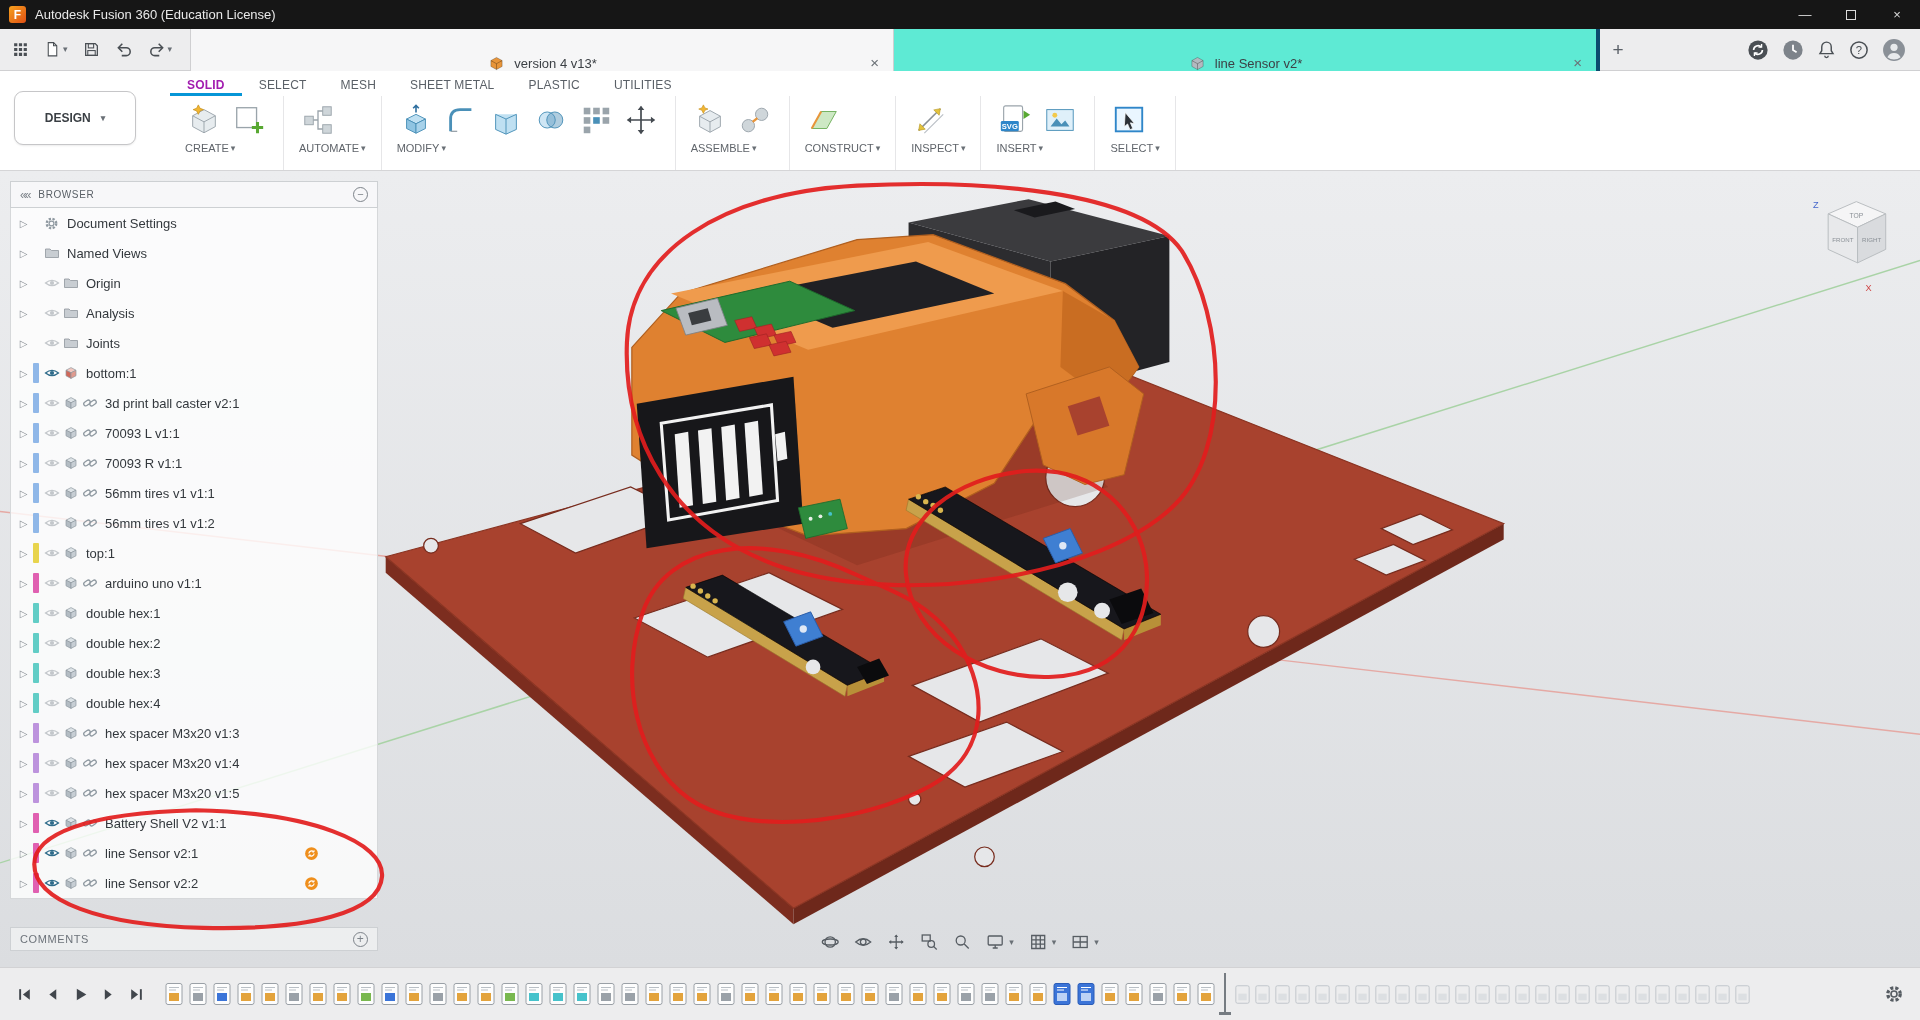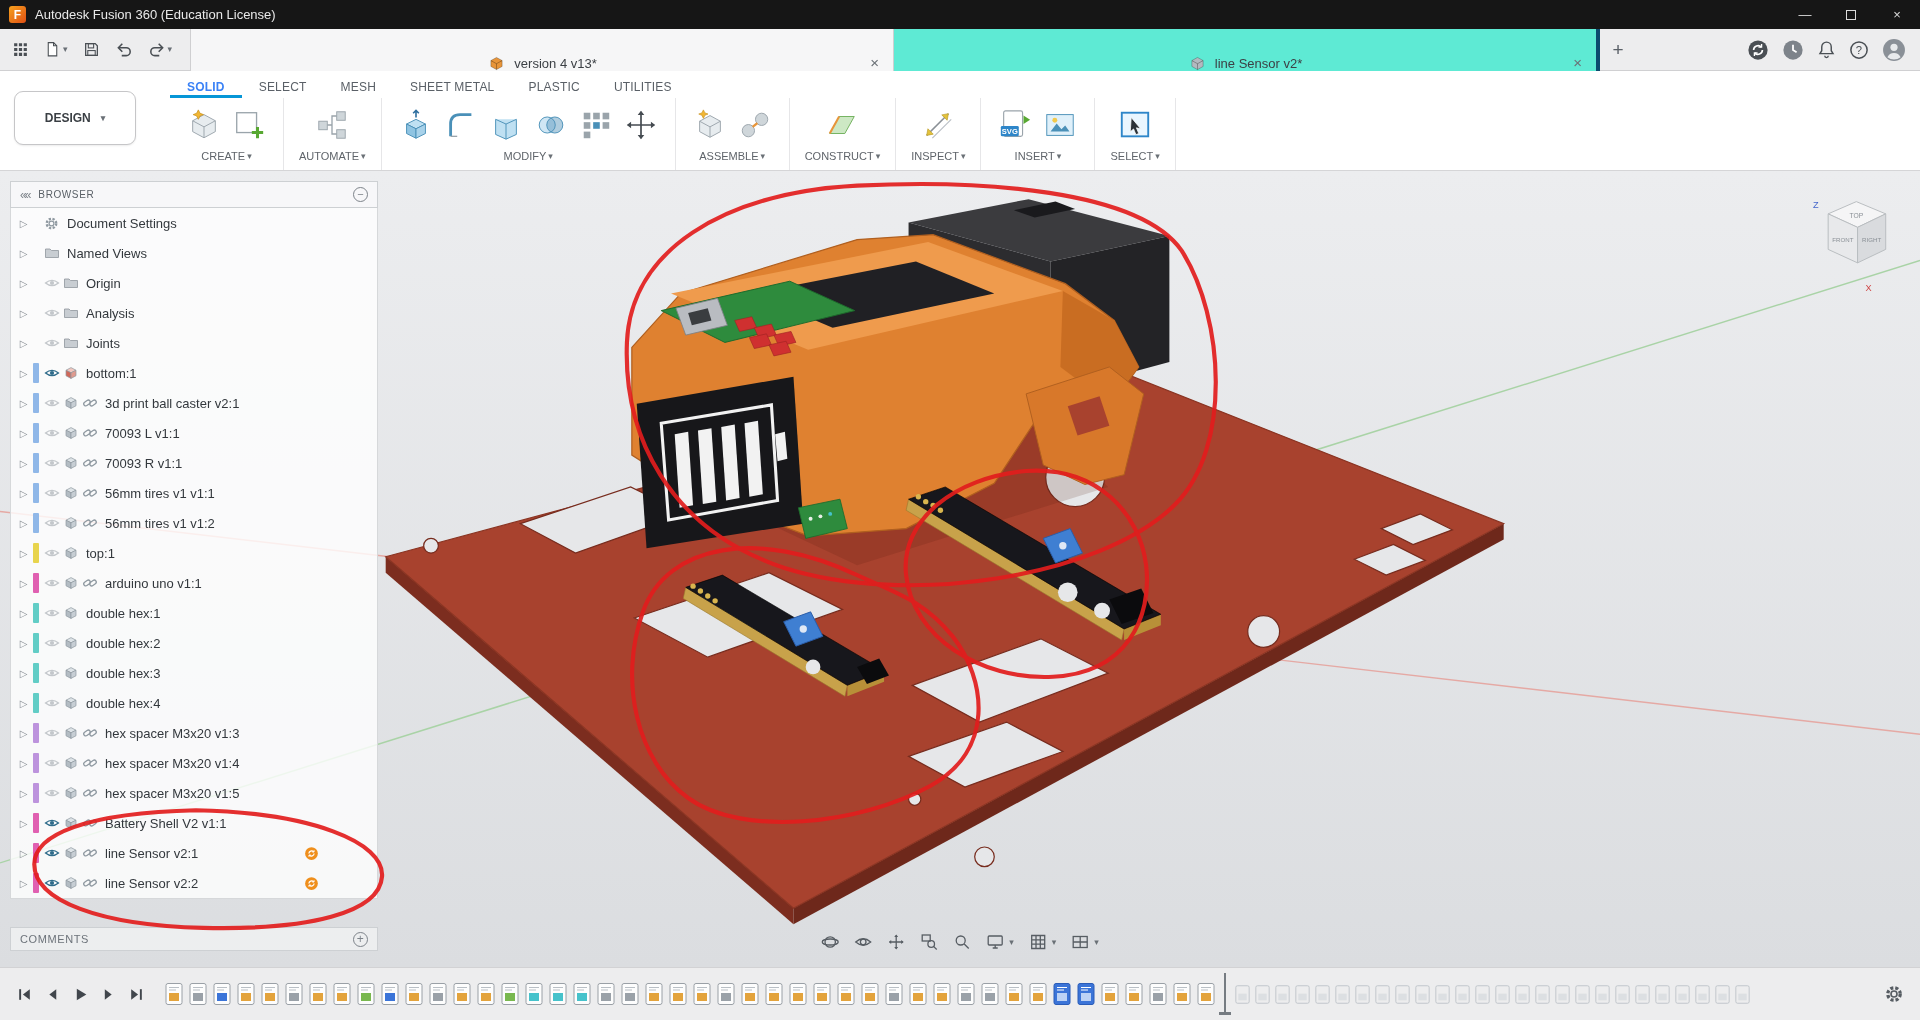--- a/index.html
+++ b/index.html
@@ -28,23 +28,23 @@
   .tabclose{position:absolute;right:14px;color:#6a7076;font-size:15px}
   .newtab{width:36px;display:flex;align-items:center;justify-content:center;font-size:19px;color:#5a6067}
   .topright{display:flex;align-items:center;gap:13px;margin-left:auto;padding-right:14px}
 
   
   .ribbon{height:100px;background:#fff;border-bottom:1px solid #d5d5d7;position:relative}
   .design-dd{position:absolute;left:14px;top:20px;width:122px;height:54px;background:#fff;border:1px solid #c6c6c8;border-radius:9px;display:flex;align-items:center;justify-content:center;gap:8px;font-weight:bold;font-size:12px;color:#3a3f44;box-shadow:0 1px 2px rgba(0,0,0,.08)}
   .ribbon-main{margin-left:170px;height:100%;display:flex;flex-direction:column}
   .rtabs{display:flex;height:27px;align-items:flex-end}
   .rtab{padding:5px 17px 4px;font-size:12px;color:#5a6067;letter-spacing:.2px}
-  .rtab.active{color:#3b82f6;border-bottom:3px solid #0696d7;padding-bottom:1px;font-weight:bold}
+  .rtab.active{color:#a21caf;border-bottom:3px solid #0696d7;padding-bottom:1px;font-weight:bold}
   .rgroups{flex:1;display:flex}
-  .rgroup{display:flex;flex-direction:column;align-items:center;padding:5px 15px 8px;border-right:1px solid #e6e6e8}
+  .rgroup{display:flex;flex-direction:column;padding:5px 15px 16px;border-right:1px solid #e6e6e8}
   .gicons{display:flex;align-items:center;gap:7px;flex:1}
   .gic{width:38px;height:38px;display:flex;align-items:center;justify-content:center}
   .glabel{font-size:11px;color:#5f646a;display:flex;align-items:center;gap:0;padding-top:3px}
 
   
   .canvas{position:relative;height:796px;background:#e8e9eb;overflow:hidden}
   svg.scene{position:absolute;left:0;top:0;z-index:1}
   svg.anno{position:absolute;left:0;top:0;z-index:60;pointer-events:none}
 
   

